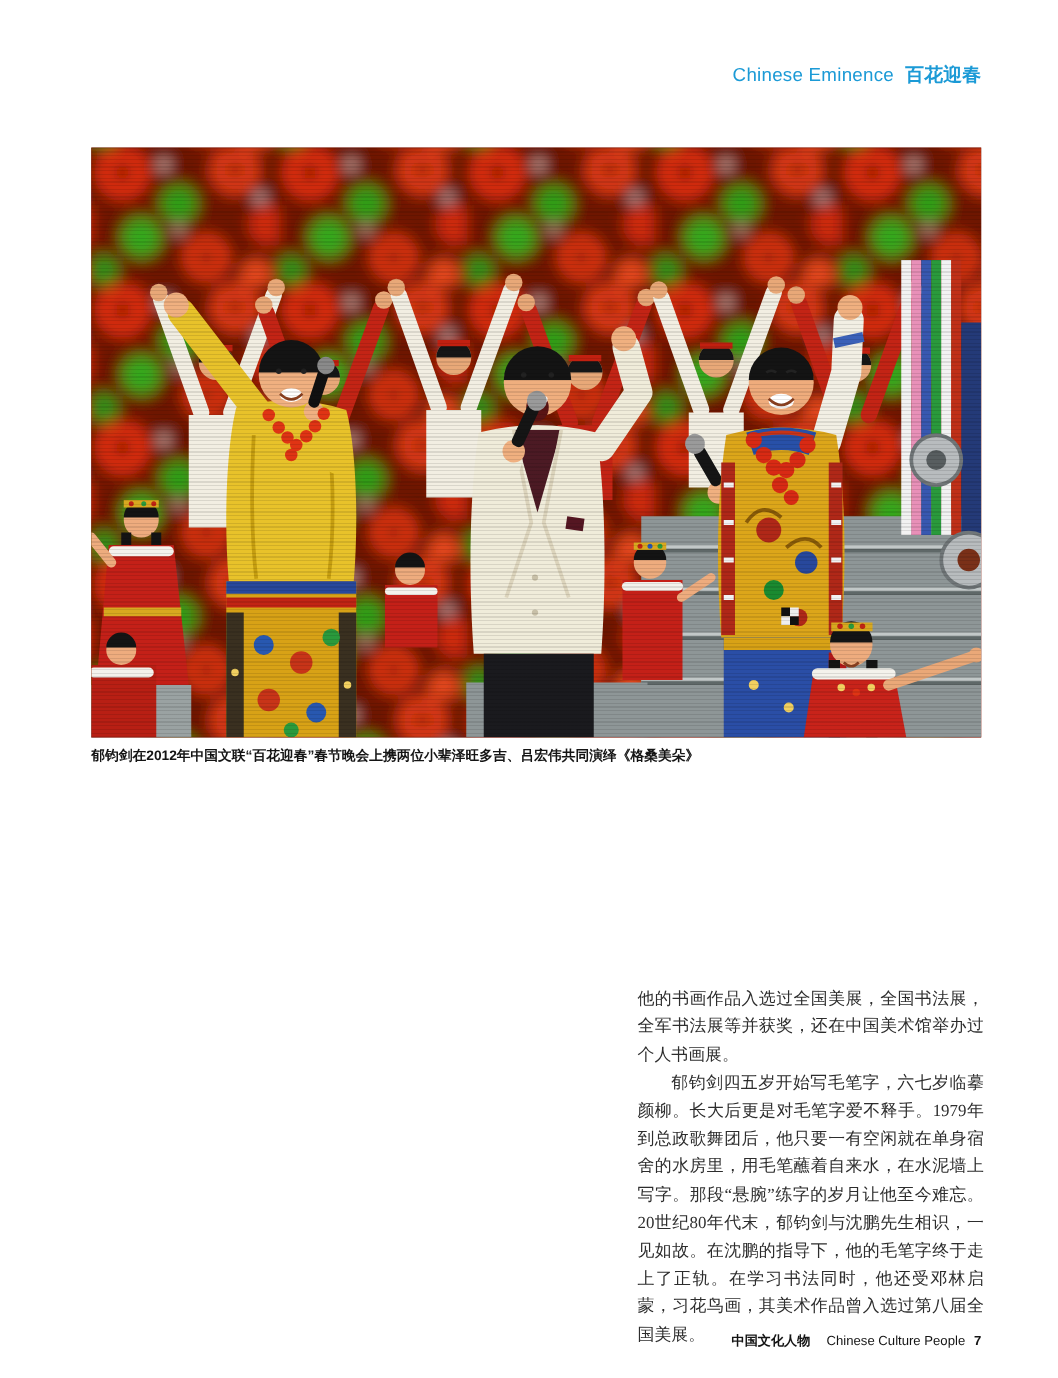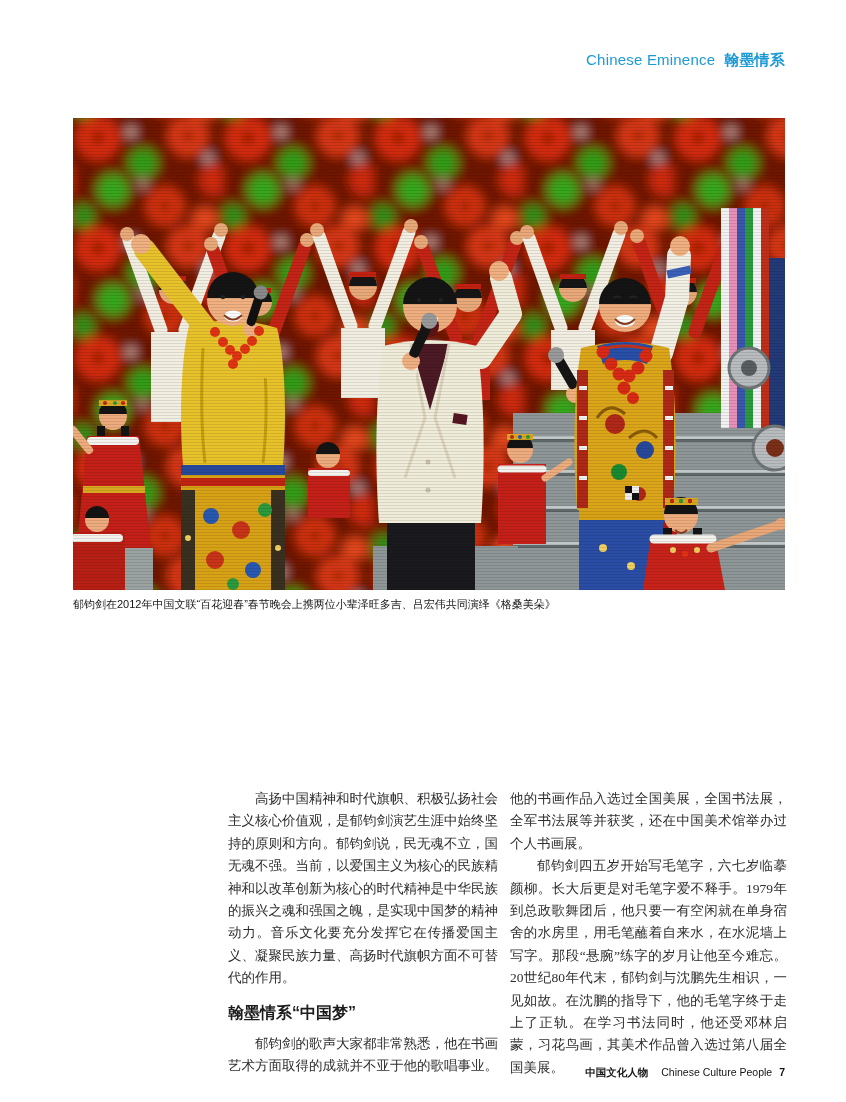--- a/index.html
+++ b/index.html
@@ -12,21 +12,21 @@
   .header .zh{font-weight:700;margin-left:9px;}
 
   
   .photo{position:absolute;left:73px;top:118px;width:712px;height:472px;overflow:hidden;background:#6e1206;}
   .photo svg{display:block;}
   .scanlines{position:absolute;left:0;top:0;width:100%;height:100%;
              background:repeating-linear-gradient(0deg,rgba(0,0,0,.10) 0 1px,rgba(255,255,255,0) 1px 3px);
              pointer-events:none;}
 
   
-  .caption{position:absolute;left:73px;top:597px;width:712px;font-size:11px;font-weight:400;color:#141414;}
+  .caption{position:absolute;left:73px;top:597px;width:712px;font-size:11px;font-weight:700;color:#141414;}
 
   
   .col{position:absolute;top:788px;}
   .col-left{left:228px;width:270px;}
   .col-right{left:510px;width:277px;}
   p.body{margin:0;font-family:"Liberation Serif","DejaVu Serif",serif;
          font-size:13.5px;line-height:22.4px;color:#2d2d2d;text-align:justify;}
   p.indent{text-indent:2em;}
   h2.section{margin:13px 0 9px 0;font-size:16px;font-weight:700;color:#1c1c1c;
              font-family:"Liberation Sans","DejaVu Sans",sans-serif;}
@@ -36,21 +36,21 @@
   .footer .zh{font-weight:600;}
   .footer .en{margin-left:13px;}
   .footer .num{margin-left:7px;font-weight:700;}
 </style>
 </head>
 <body>
 
 <div class="page">
 
   <div class="header">
-    <span class="en">Chinese Eminence</span><span class="zh">翰墨情系</span>
+    <span class="en">Chinese Eminence</span><span class="zh">百花迎春</span>
   </div>
 
   <div class="photo">
     <svg width="712" height="472" viewBox="0 0 712 472" xmlns="http://www.w3.org/2000/svg">
       <defs>
         <filter id="b6" x="-20%" y="-20%" width="140%" height="140%">
             <feGaussianBlur stdDeviation="6"></feGaussianBlur>
           </filter>
         <pattern id="fp" width="150" height="110" patternUnits="userSpaceOnUse">
           <rect width="150" height="110" fill="#6e1206"></rect>
@@ -326,25 +326,20 @@
         <circle cx="600" cy="432" r="3" fill="#f2d060"></circle>
           <circle cx="612" cy="436" r="3" fill="#e03414"></circle>
           <circle cx="624" cy="432" r="3" fill="#f2d060"></circle>
       </g>
     </svg>
     <div class="scanlines"></div>
   </div>
 
   <div class="caption">郁钧剑在2012年中国文联“百花迎春”春节晚会上携两位小辈泽旺多吉、吕宏伟共同演绎《格桑美朵》</div>
 
-  <div class="col col-left">
-    <p class="body indent">高扬中国精神和时代旗帜、积极弘扬社会主义核心价值观，是郁钧剑演艺生涯中始终坚持的原则和方向。郁钧剑说，民无魂不立，国无魂不强。当前，以爱国主义为核心的民族精神和以改革创新为核心的时代精神是中华民族的振兴之魂和强国之魄，是实现中国梦的精神动力。音乐文化要充分发挥它在传播爱国主义、凝聚民族力量、高扬时代旗帜方面不可替代的作用。</p>
-    <h2 class="section">翰墨情系“中国梦”</h2>
-    <p class="body indent">郁钧剑的歌声大家都非常熟悉，他在书画艺术方面取得的成就并不亚于他的歌唱事业。</p>
-  </div>
 
   <div class="col col-right">
     <p class="body">他的书画作品入选过全国美展，全国书法展，全军书法展等并获奖，还在中国美术馆举办过个人书画展。</p>
     <p class="body indent">郁钧剑四五岁开始写毛笔字，六七岁临摹颜柳。长大后更是对毛笔字爱不释手。1979年到总政歌舞团后，他只要一有空闲就在单身宿舍的水房里，用毛笔蘸着自来水，在水泥墙上写字。那段“悬腕”练字的岁月让他至今难忘。20世纪80年代末，郁钧剑与沈鹏先生相识，一见如故。在沈鹏的指导下，他的毛笔字终于走上了正轨。在学习书法同时，他还受邓林启蒙，习花鸟画，其美术作品曾入选过第八届全国美展。</p>
   </div>
 
   <div class="footer">
     <span class="zh">中国文化人物</span><span class="en">Chinese Culture People</span><span class="num">7</span>
   </div>
 

